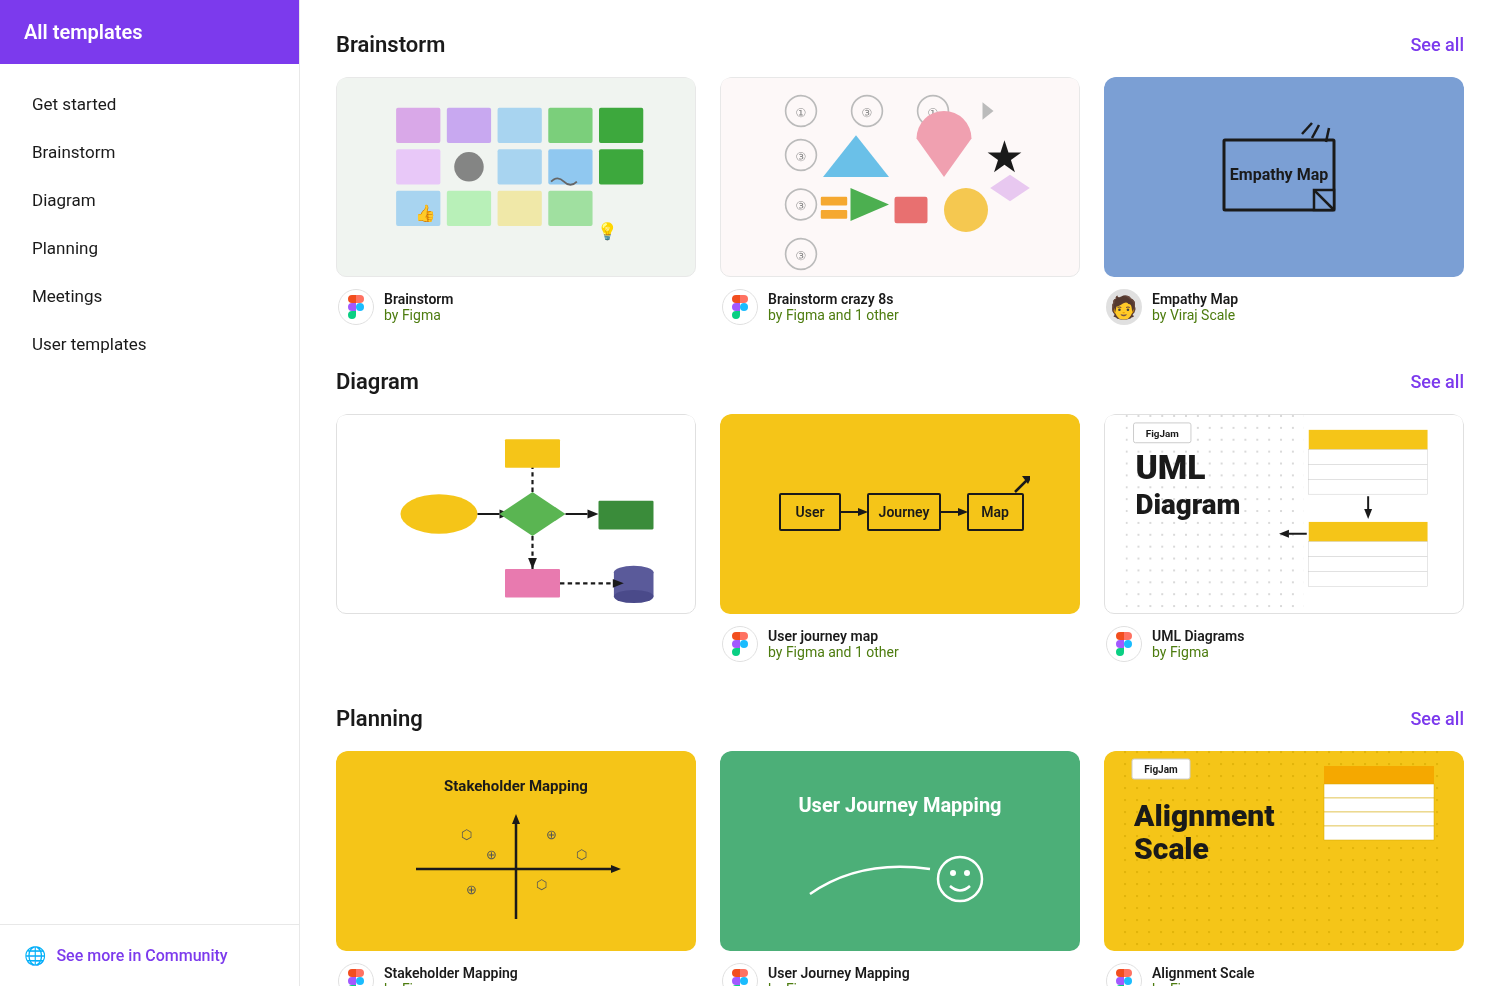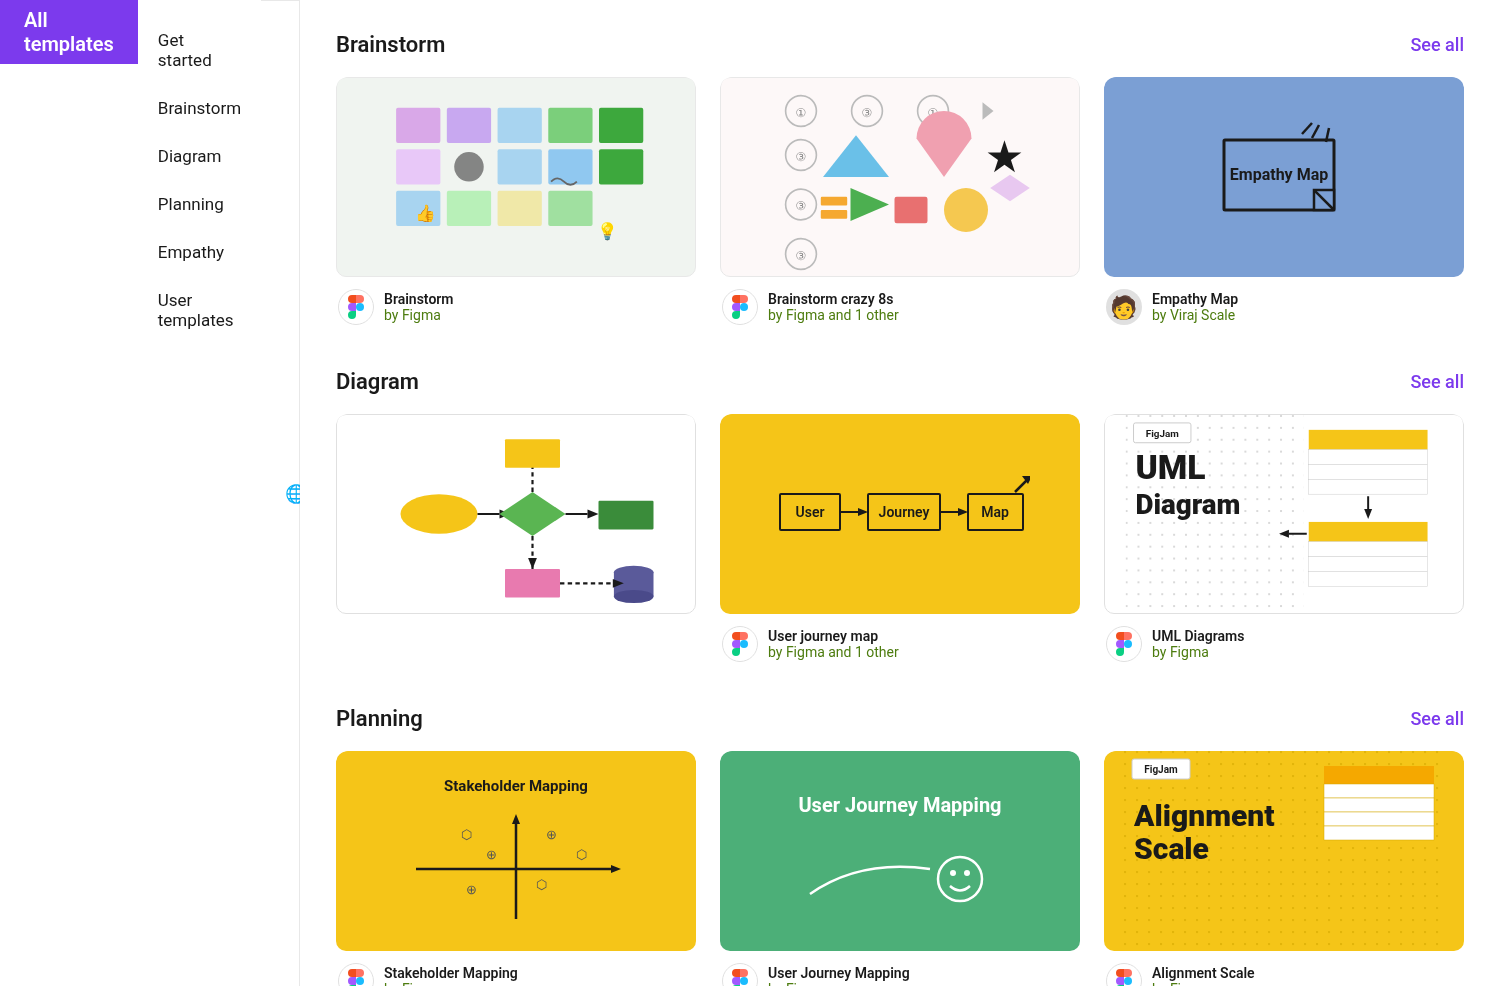--- a/index.html
+++ b/index.html
@@ -4,40 +4,40 @@
   <style>
     * { box-sizing: border-box; margin: 0; padding: 0; }
     body { font-family: -apple-system, BlinkMacSystemFont, 'Segoe UI', Roboto, sans-serif; display: flex; height: 986px; overflow: hidden; background: #fff; }
 
     
     .sidebar {
       width: 300px;
       min-width: 300px;
       background: #fff;
       display: flex;
-      flex-direction: row;
+      flex-direction: column;
       border-right: 1px solid #e8e8e8;
       height: 986px;
     }
     .sidebar-header {
       background: #7c3aed;
       color: #fff;
       padding: 20px 24px;
       font-size: 20px;
       font-weight: 600;
       height: 64px;
       display: flex;
       align-items: center;
     }
     .sidebar-nav {
       flex: 1;
       padding: 16px 0;
     }
     .sidebar-nav-item {
-      padding: 14px 20px;
+      padding: 14px 32px;
       font-size: 17px;
       font-weight: 400;
       color: #1a1a1a;
       cursor: pointer;
       border-radius: 0;
       transition: background 0.15s;
     }
     .sidebar-footer {
       padding: 20px 24px;
       border-top: 1px solid #e8e8e8;
@@ -185,21 +185,21 @@
     <div class="sidebar-nav-item">
       <span>Brainstorm</span>
     </div>
     <div class="sidebar-nav-item">
       <span>Diagram</span>
     </div>
     <div class="sidebar-nav-item">
       <span>Planning</span>
     </div>
     <div class="sidebar-nav-item">
-      <span>Empathy</span>
+      <span>Meetings</span>
     </div>
     <div class="sidebar-nav-item">
       <span>User templates</span>
     </div>
   </nav>
   <div class="sidebar-footer">
     <span class="globe-icon">🌐</span>
     <span>See more in Community</span>
   </div>
 </aside>

